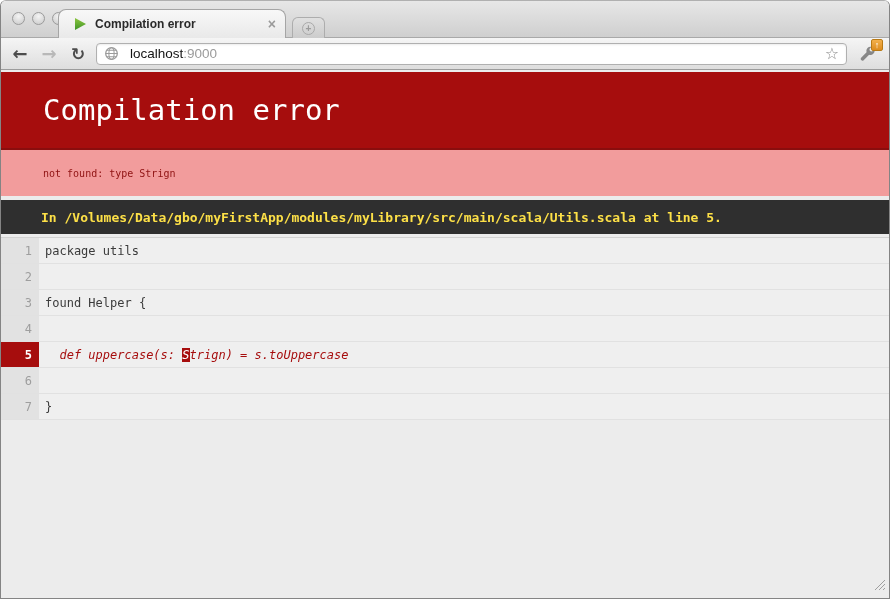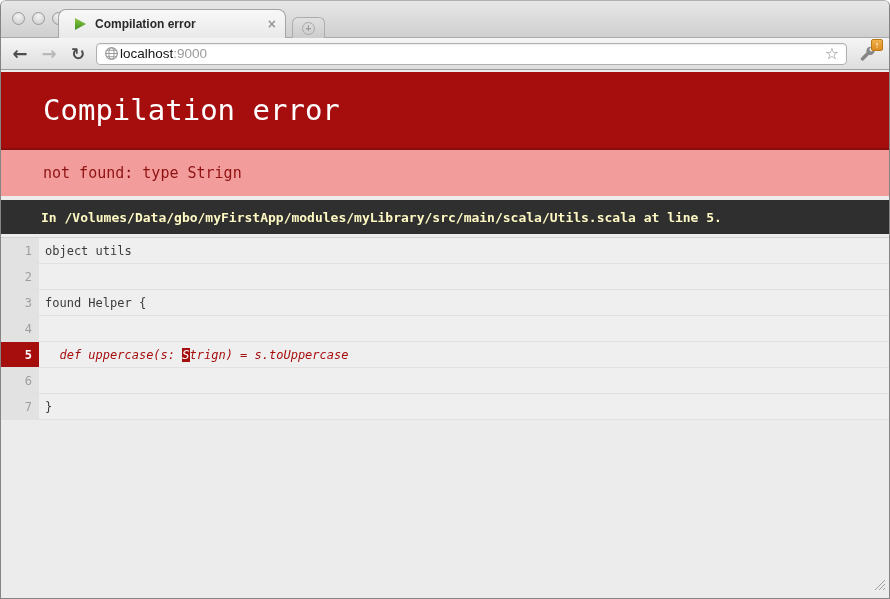--- a/index.html
+++ b/index.html
@@ -39,44 +39,44 @@
     color:#9b9b9b;font-size:10px;line-height:11px;text-align:center;font-weight:bold;}
 
   
   .toolbar{height:32px;flex:0 0 32px;background:linear-gradient(#f5f5f5,#dedede);
     border-bottom:1px solid #9c9c9c;display:flex;align-items:center;padding:0 8px;gap:7px;}
   .navbtn{width:22px;text-align:center;font-size:18px;font-weight:bold;color:#4c4c4c;
     font-family:"DejaVu Sans",sans-serif;}
   .navbtn.disabled{color:#b8b8b8;}
   .reload{font-size:17px;}
   .urlbar{flex:1;height:22px;background:#fff;border:1px solid #b0b0b0;border-radius:4px;
-    display:flex;align-items:center;padding:0 7px;gap:1px;
+    display:flex;align-items:center;padding:0 7px;gap:11px;
     box-shadow:inset 0 1px 2px rgba(0,0,0,.08);}
   .urltext{font-size:13.5px;white-space:nowrap;}
   .url-host{color:#141414;}
   .url-port{color:#9b9b9b;}
   .star{margin-left:auto;font-size:16px;color:#8f8f8f;line-height:16px;}
   .wrench-btn{position:relative;width:27px;height:23px;display:flex;align-items:center;
     justify-content:center;}
   .badge{position:absolute;top:-3px;right:-2px;width:12px;height:12px;
     background:linear-gradient(#f3b04c,#dd8c1e);border:1px solid #b97a15;border-radius:2px;
     color:#fff;font-size:9px;line-height:10px;text-align:center;font-weight:bold;}
 
   
   .page{flex:1;background:var(--page-bg);overflow:hidden;
     font-family:"DejaVu Sans Mono","Liberation Mono",monospace;}
   .err-header{margin-top:2px;height:76px;background:var(--header-red);
     display:flex;align-items:center;}
   .err-title{margin-left:42px;color:#fff;font-size:29px;font-weight:normal;}
   .banner{height:48px;background:var(--banner-pink);border-top:2px solid var(--banner-border);
     display:flex;align-items:center;}
-  .banner-text{margin-left:42px;color:var(--banner-text);font-size:15px;}
+  .banner-text{margin-left:42px;color:var(--banner-text);font-size:10px;}
   .pathbar{margin-top:4px;height:34px;background:var(--pathbar-dark);
     display:flex;align-items:center;}
-  .path-text{margin-left:40px;color:#fef9c3;font-size:13px;font-weight:bold;white-space:nowrap;}
+  .path-text{margin-left:40px;color:#fde047;font-size:13px;font-weight:bold;white-space:nowrap;}
   .code{margin-top:3px;border-top:1px solid #d2d2d2;}
   .row{display:flex;height:26px;line-height:26px;font-size:12px;border-bottom:1px solid #e1e1e1;}
   .gutter{width:38px;flex:0 0 38px;padding-right:7px;text-align:right;
     background:#e2e2e2;color:#9e9e9e;}
   .codecell{flex:1;background:#efefef;padding-left:6px;white-space:pre;color:#3b3b3b;}
   .row.error .gutter{background:var(--error-red);color:#fff;font-weight:bold;}
   .row.error .codecell{color:var(--error-red);font-style:italic;}
   .err-char{background:var(--error-red);color:#fff;}
   .grip{position:absolute;right:3px;bottom:3px;}
 </style>
@@ -142,21 +142,21 @@
     </div>
     <div class="banner">
       <span class="banner-text">not found: type Strign</span>
     </div>
     <div class="pathbar">
       <span class="path-text">In /Volumes/Data/gbo/myFirstApp/modules/myLibrary/src/main/scala/Utils.scala at line 5.</span>
     </div>
     <div class="code">
         <div class="row">
           <span class="gutter">1</span>
-          <span class="codecell">object utils</span>
+          <span class="codecell">package utils</span>
         </div>
         <div class="row">
           <span class="gutter">2</span>
           <span class="codecell"></span>
         </div>
         <div class="row">
           <span class="gutter">3</span>
           <span class="codecell">found Helper {</span>
         </div>
         <div class="row">

